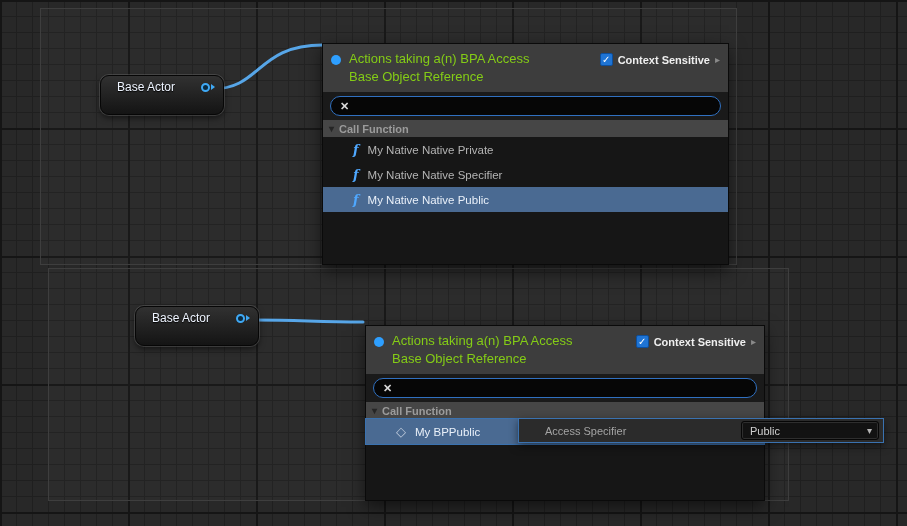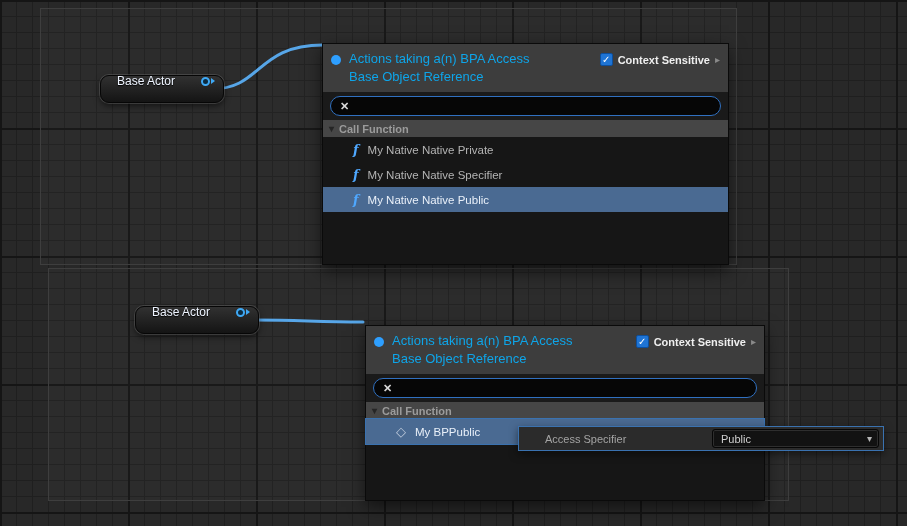--- a/index.html
+++ b/index.html
@@ -24,21 +24,21 @@
   .region { position: absolute; border: 1px solid #3e3e3e; background: rgba(255,255,255,0.02); }
   #region-top    { left: 40px; top: 8px;   width: 697px; height: 257px; }
   #region-bottom { left: 48px; top: 268px; width: 741px; height: 233px; }
 
   
   .wires { position: absolute; left: 0; top: 0; width: 907px; height: 526px; pointer-events: none; }
   .wire  { stroke: #57a6e8; stroke-width: 3; fill: none; stroke-linecap: round; }
 
   
   .bp-node {
-    position: absolute; width: 124px; height: 28px;
+    position: absolute; width: 124px; height: 40px;
     border-radius: 9px;
     background: linear-gradient(#313131, #141414);
     border: 1px solid #060606;
     box-shadow: 0 0 0 1px rgba(140,140,140,.30), 0 3px 6px rgba(0,0,0,.55);
     display: flex; align-items: center; justify-content: space-between;
     padding: 0 8px 16px 16px;
     cursor: move;
   }
   #node-top    { left: 100px; top: 75px; }
   #node-bottom { left: 135px; top: 306px; }
@@ -51,21 +51,21 @@
   .menu {
     position: absolute; display: flex; flex-direction: column;
     border: 1px solid #0a0a0a; background: #161616;
     box-shadow: 0 6px 16px rgba(0,0,0,.55);
   }
   #menu-top    { left: 322px; top: 43px;  width: 407px; height: 222px; }
   #menu-bottom { left: 365px; top: 325px; width: 400px; height: 176px; }
 
   .menu-header { background: #3d3d3d; height: 48px; display: flex; padding: 6px 8px; gap: 8px; flex: none; }
   .dot { width: 10px; height: 10px; border-radius: 50%; background: #2e9fff; margin-top: 5px; flex: none; }
-  .title { color: #0ea5e9; font-size: 13px; line-height: 18px; flex: 1; }
+  .title { color: #84cc16; font-size: 13px; line-height: 18px; flex: 1; }
   .title span { display: block; white-space: nowrap; }
   .cs { display: flex; align-items: flex-start; gap: 5px; margin-top: 3px; flex: none; cursor: pointer; }
   .checkbox { width: 13px; height: 13px; background: #1f74d4; border: 1px solid #0c4f9e; border-radius: 2px;
               color: #fff; font-size: 10px; line-height: 11px; text-align: center; flex: none; }
   .cs-label { color: #efefef; font-size: 11px; font-weight: bold; line-height: 14px; white-space: nowrap; text-align: center; }
   .cs-arrow { color: #8a8a8a; font-size: 10px; line-height: 14px; }
 
   .menu-search { background: #1a1a1a; height: 28px; padding: 4px 7px; flex: none; }
   .search-box { height: 20px; border: 1px solid #3070c0; border-radius: 10px; background: #060606;
                 display: flex; align-items: center; padding: 0 9px; gap: 8px; }
@@ -86,24 +86,23 @@
                   font-size: 13px; font-weight: bold; line-height: 1; }
   .dicon { color: #c2cede; font-size: 13px; line-height: 1; }
 
   
   .tooltip {
     position: absolute; left: 518px; top: 418px; width: 366px; height: 25px;
     background: #2b2b2b; border: 1px solid #3a72b0;
     display: flex; align-items: center; justify-content: space-between;
     padding: 0 4px 0 26px;
     box-shadow: 0 3px 8px rgba(0,0,0,.5);
-    margin-top: 8px;
   }
   .tt-label { color: #a4a4a4; font-size: 11px; white-space: nowrap; }
-  .dropdown { width: 167px; height: 19px; background: #121212; border: 1px solid #060606; border-radius: 3px;
+  .dropdown { width: 138px; height: 19px; background: #121212; border: 1px solid #060606; border-radius: 3px;
               box-shadow: inset 0 0 0 1px #2e2e2e;
               display: flex; align-items: center; justify-content: space-between;
               padding: 0 6px 0 8px; color: #cfcfcf; font-size: 11px; cursor: pointer; }
   .dd-arrow { color: #b5b5b5; font-size: 10px; line-height: 1; }
 </style>
 </head>
 <body>
 
 <div id="canvas">
 

